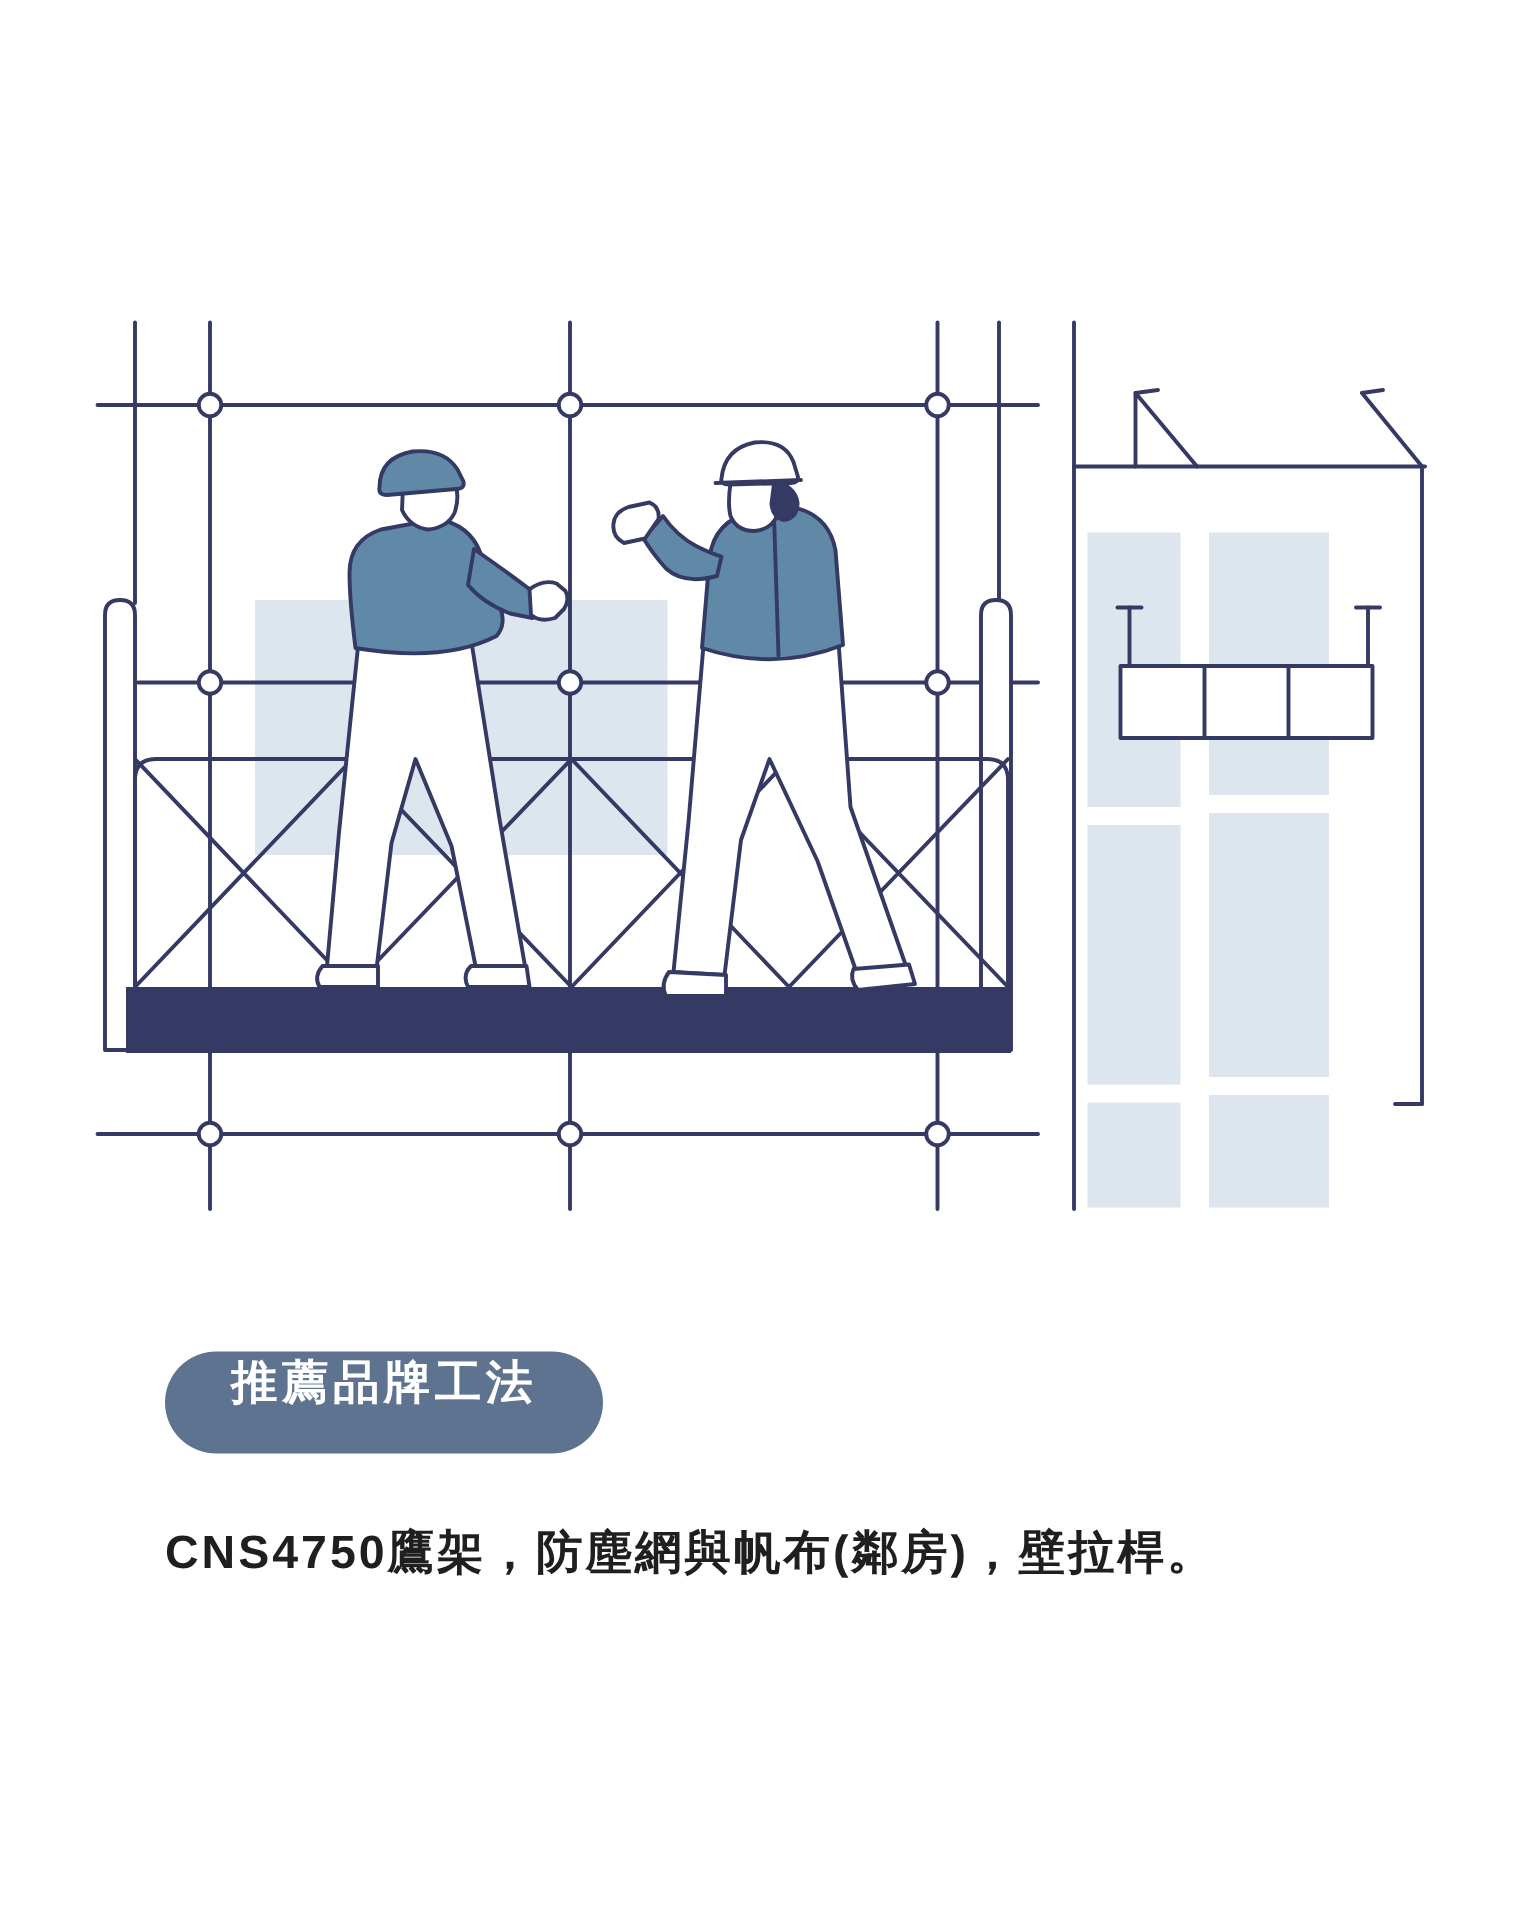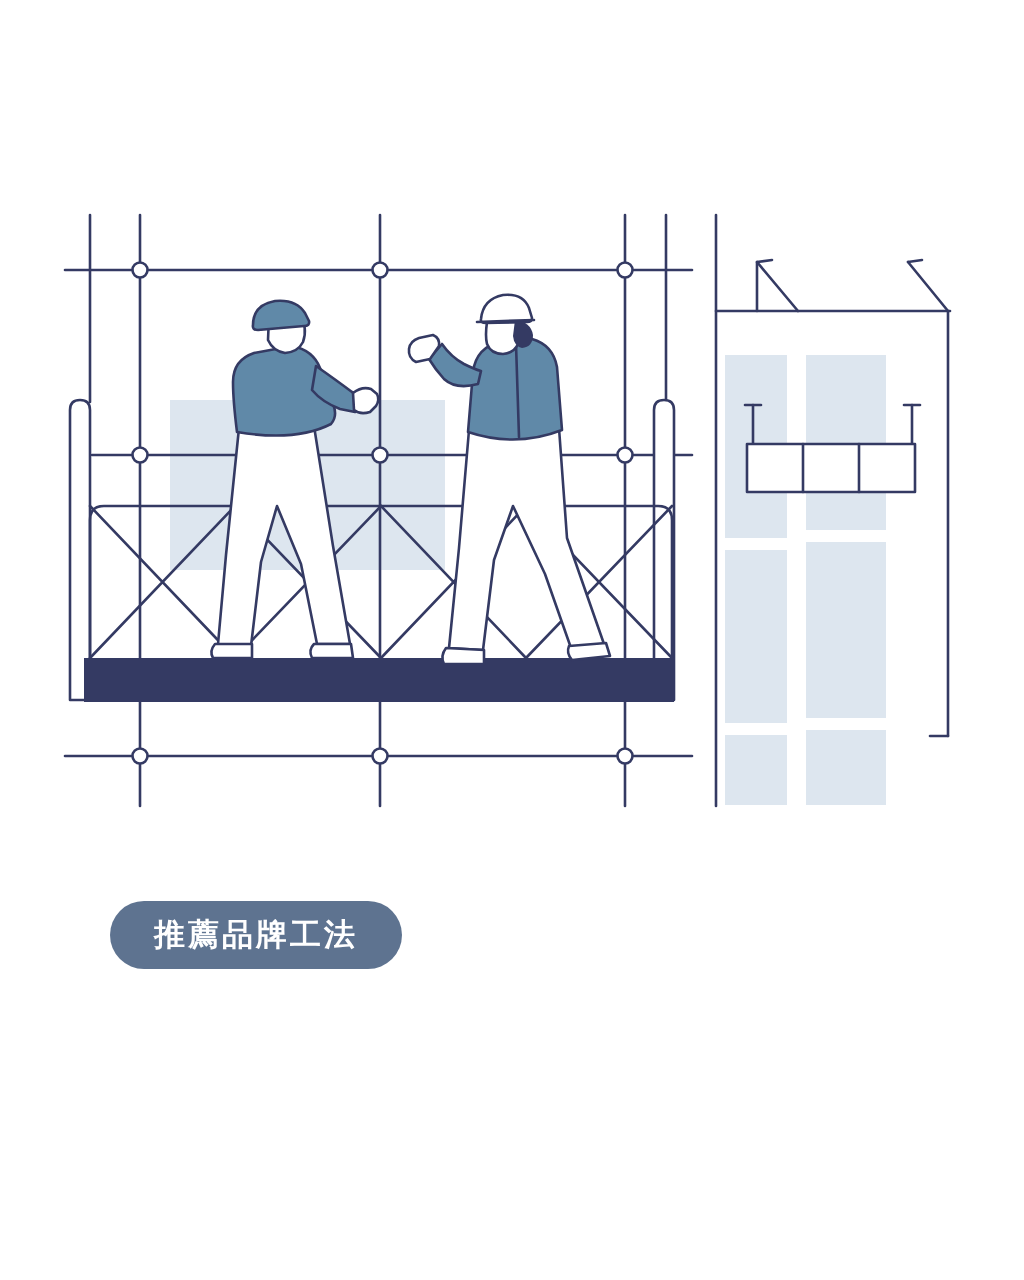--- a/index.html
+++ b/index.html
@@ -13,21 +13,21 @@
   }
   .illustration{position:absolute;top:0;left:0;width:1024px;height:830px;}
   .stroke{fill:none;stroke:var(--outline);stroke-width:2.6;stroke-linecap:round;stroke-linejoin:round;}
   .fill-white{fill:#ffffff;stroke:var(--outline);stroke-width:2.6;stroke-linejoin:round;}
   .fill-shirt{fill:var(--shirt);stroke:var(--outline);stroke-width:2.6;stroke-linejoin:round;}
   .fill-panel{fill:var(--panel);stroke:none;}
   .fill-deck{fill:var(--deck);stroke:none;}
   .fill-navy{fill:var(--outline);stroke:none;}
   .badge{
     position:absolute; left:110px; top:901px; height:68px; border-radius:34px;
-    background:var(--badge-bg); display:inline-flex; align-items:center; padding:0 44px;
+    background:var(--badge-bg); display:inline-flex; padding:0 44px;
     box-sizing:border-box;
   }
   .badge-label{
     color:var(--badge-text); font-size:31px; font-weight:bold; letter-spacing:3px;
     white-space:nowrap;
   }
   .caption{
     position:absolute; left:110px; top:1014px; width:860px;
     font-size:31px; font-weight:bold; color:var(--caption-color); letter-spacing:2px;
     white-space:nowrap;
@@ -136,14 +136,15 @@
         <line class="stroke" x1="477" y1="322" x2="534" y2="320"></line>
       </g>
 
     </svg>
   </div>
 
   <div class="badge">
     <span class="badge-label">推薦品牌工法</span>
   </div>
 
+  <div class="caption">CNS4750鷹架，防塵網與帆布(鄰房)，壁拉桿。</div>
 
 </div>
 
 </body></html>

